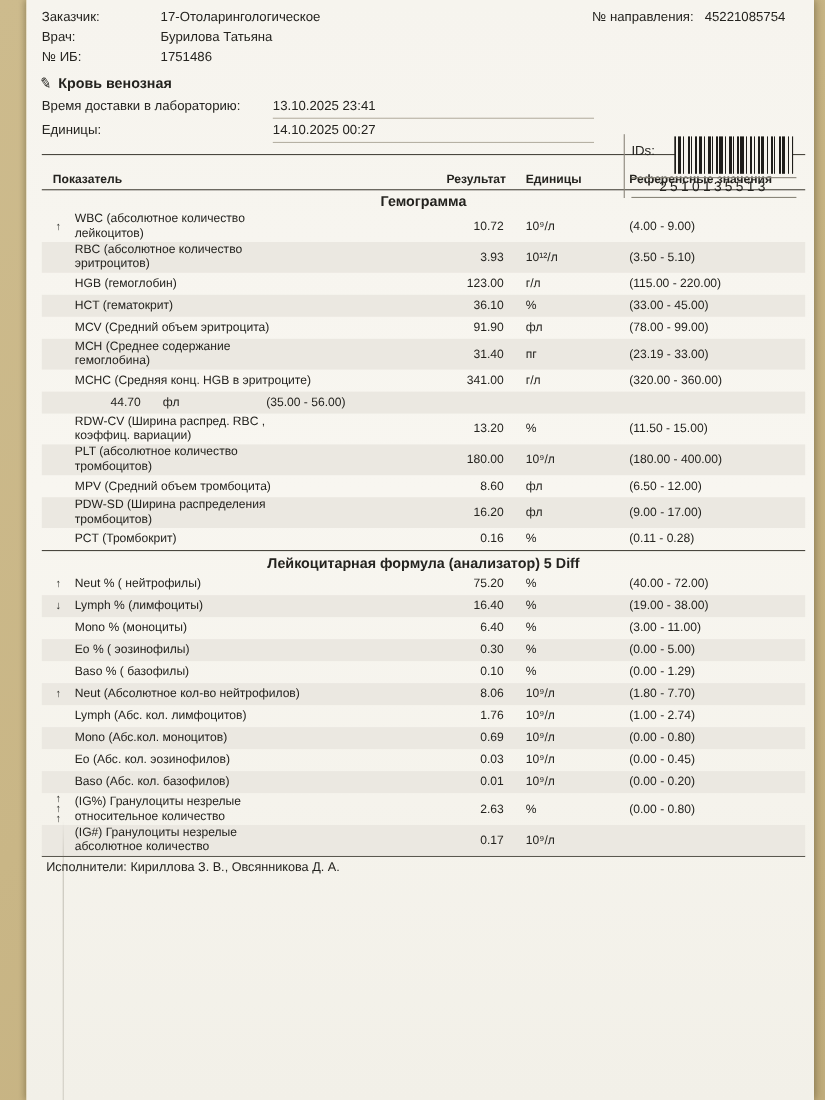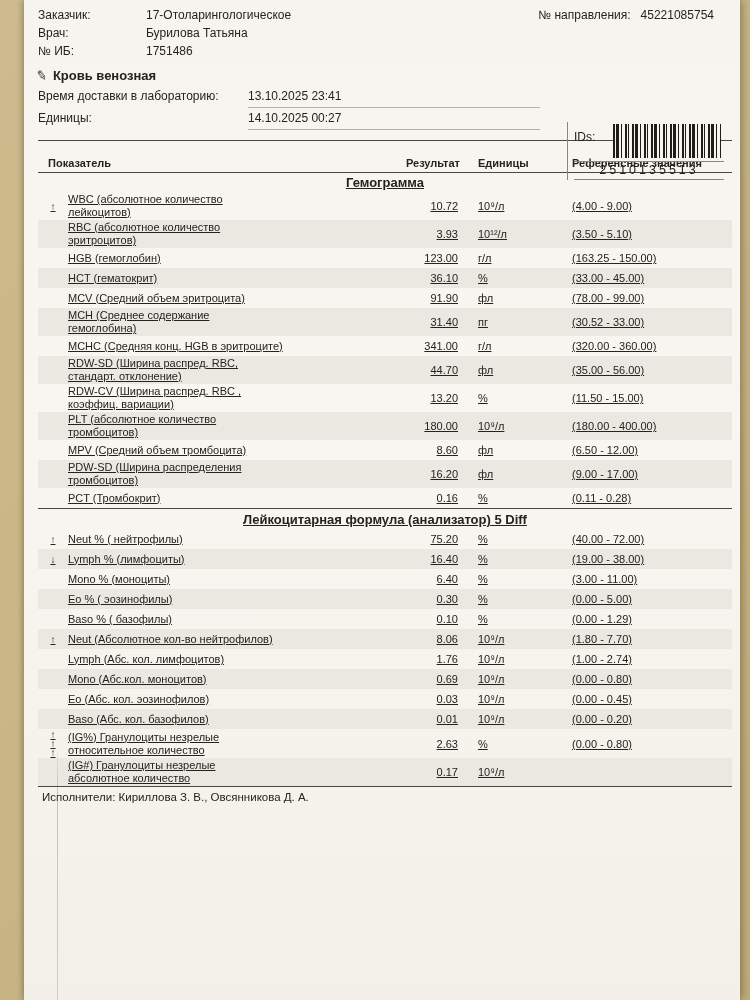--- a/index.html
+++ b/index.html
@@ -46,21 +46,21 @@
   .barcode-number{margin-top:3px;border-top:1px solid #8a867a;border-bottom:1px solid #8a867a;
     text-align:center;font-size:12.5px;letter-spacing:3px;padding:1px 0 2px;}
   
   .rtable{margin-top:10px;}
   .thead{display:flex;border-top:1.5px solid #4a473f;border-bottom:1px solid #4a473f;
     font-weight:bold;font-size:11px;padding:16px 0 3px;align-items:baseline;}
   .h-ind{width:360px;flex:0 0 auto;padding-left:10px;box-sizing:border-box;}
   .h-res{width:70px;flex:0 0 auto;text-align:center;}
   .h-unit{width:66px;flex:0 0 auto;margin-left:6px;padding-left:4px;box-sizing:border-box;}
   .h-ref{flex:1;margin-left:32px;}
-  .tbody{border-bottom:1px solid #4a473f;text-decoration:underline;}
+  .tbody{border-bottom:1px solid #4a473f;}
   .section-title{font-weight:bold;font-size:13px;text-align:center;padding:2px 0;}
   .section-title.with-line{border-top:1px solid #4a473f;padding-top:3px;}
   .trow{display:flex;align-items:center;min-height:18px;padding:1px 0;font-size:11px;}
   .trow.alt{background:#ebe8e1;}
   .c-flag{width:30px;flex:0 0 auto;display:flex;flex-direction:column;align-items:center;
     justify-content:center;font-size:10px;line-height:9px;color:#2a2a26;}
   .c-name{width:330px;flex:0 0 auto;white-space:pre-line;line-height:13px;}
   .c-res{width:70px;flex:0 0 auto;text-align:right;padding-right:10px;box-sizing:border-box;}
   .c-unit{width:66px;flex:0 0 auto;margin-left:6px;padding-left:4px;box-sizing:border-box;}
   .c-ref{flex:1;margin-left:32px;}
@@ -140,21 +140,21 @@
 эритроцитов)</span>
     <span class="c-res">3.93</span>
     <span class="c-unit">10¹²/л</span>
     <span class="c-ref">(3.50 - 5.10)</span>
   </div>
         <div class="trow">
     <span class="c-flag"></span>
     <span class="c-name">HGB (гемоглобин)</span>
     <span class="c-res">123.00</span>
     <span class="c-unit">г/л</span>
-    <span class="c-ref">(163.25 - 150.00)</span>
+    <span class="c-ref">(115.00 - 220.00)</span>
   </div>
         <div class="trow alt">
     <span class="c-flag"></span>
     <span class="c-name">HCT (гематокрит)</span>
     <span class="c-res">36.10</span>
     <span class="c-unit">%</span>
     <span class="c-ref">(33.00 - 45.00)</span>
   </div>
         <div class="trow">
     <span class="c-flag"></span>
@@ -162,33 +162,31 @@
     <span class="c-res">91.90</span>
     <span class="c-unit">фл</span>
     <span class="c-ref">(78.00 - 99.00)</span>
   </div>
         <div class="trow alt">
     <span class="c-flag"></span>
     <span class="c-name">MCH (Среднее содержание
 гемоглобина)</span>
     <span class="c-res">31.40</span>
     <span class="c-unit">пг</span>
-    <span class="c-ref">(30.52 - 33.00)</span>
+    <span class="c-ref">(23.19 - 33.00)</span>
   </div>
         <div class="trow">
     <span class="c-flag"></span>
     <span class="c-name">MCHC (Средняя конц. HGB в эритроците)</span>
     <span class="c-res">341.00</span>
     <span class="c-unit">г/л</span>
     <span class="c-ref">(320.00 - 360.00)</span>
   </div>
         <div class="trow alt">
     <span class="c-flag"></span>
-    <span class="c-name">RDW-SD (Ширина распред. RBC,
-стандарт. отклонение)</span>
     <span class="c-res">44.70</span>
     <span class="c-unit">фл</span>
     <span class="c-ref">(35.00 - 56.00)</span>
   </div>
         <div class="trow">
     <span class="c-flag"></span>
     <span class="c-name">RDW-CV (Ширина распред. RBC ,
 коэффиц. вариации)</span>
     <span class="c-res">13.20</span>
     <span class="c-unit">%</span>

